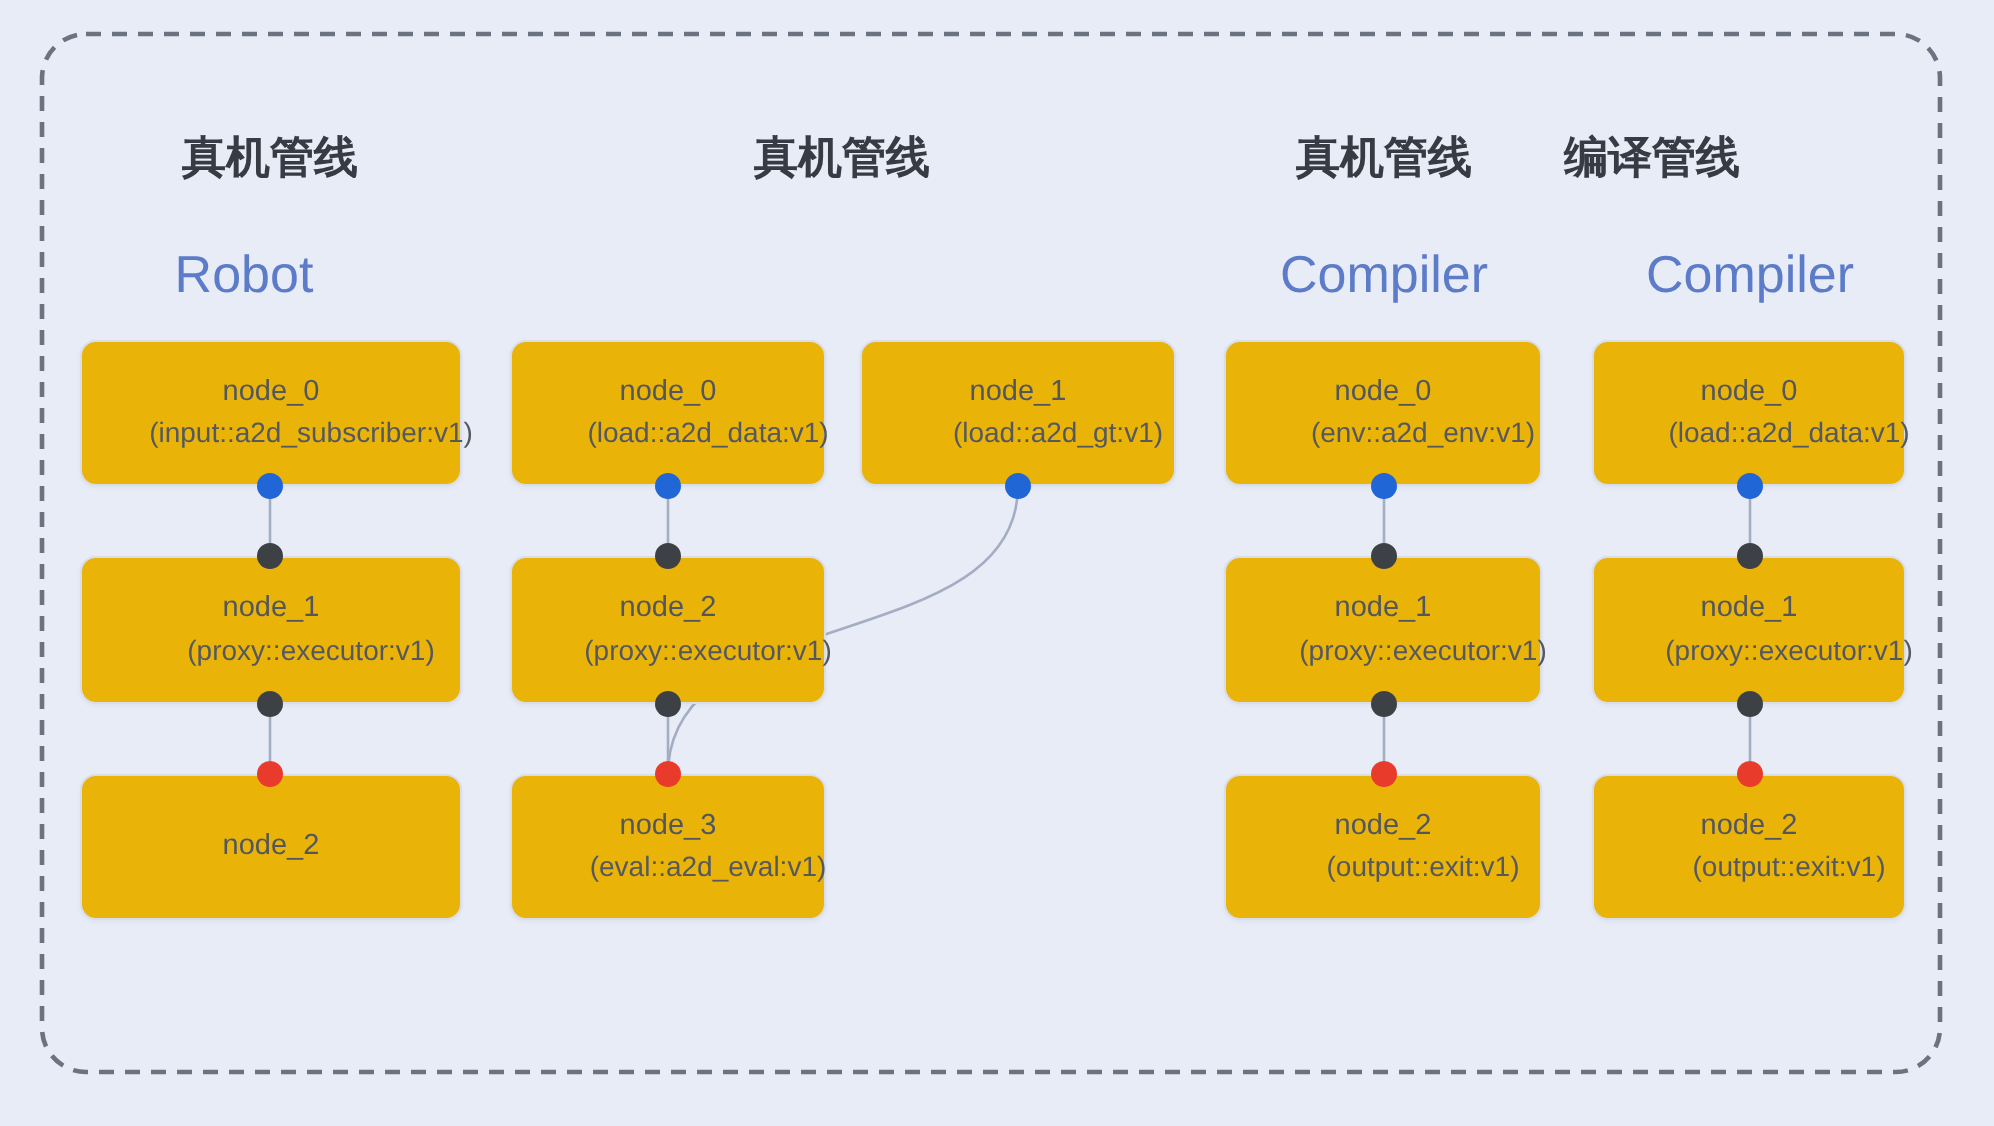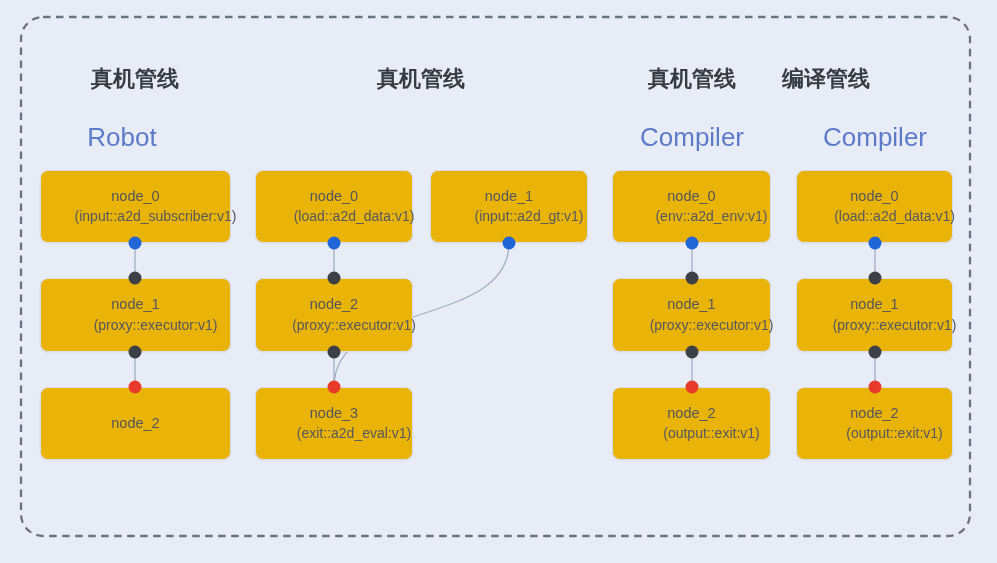--- a/index.html
+++ b/index.html
@@ -66,29 +66,29 @@
   <div class="node-box r3 c-robot">
     <span class="node-name">node_2</span>
   </div>
 
   <div class="node-box r1 c-eval-a">
     <span class="node-name">node_0</span>
     <span class="node-type">(load::a2d_data:v1)</span>
   </div>
   <div class="node-box r1 c-eval-b">
     <span class="node-name">node_1</span>
-    <span class="node-type">(input::a2d_gt:v1)</span>
+    <span class="node-type">(load::a2d_gt:v1)</span>
   </div>
   <div class="node-box r2 c-eval-a">
     <span class="node-name">node_2</span>
     <span class="node-type">(proxy::executor:v1)</span>
   </div>
   <div class="node-box r3 c-eval-a">
     <span class="node-name">node_3</span>
-    <span class="node-type">(exit::a2d_eval:v1)</span>
+    <span class="node-type">(eval::a2d_eval:v1)</span>
   </div>
 
   <div class="node-box r1 c-sim">
     <span class="node-name">node_0</span>
     <span class="node-type">(env::a2d_env:v1)</span>
   </div>
   <div class="node-box r2 c-sim">
     <span class="node-name">node_1</span>
     <span class="node-type">(proxy::executor:v1)</span>
   </div>

